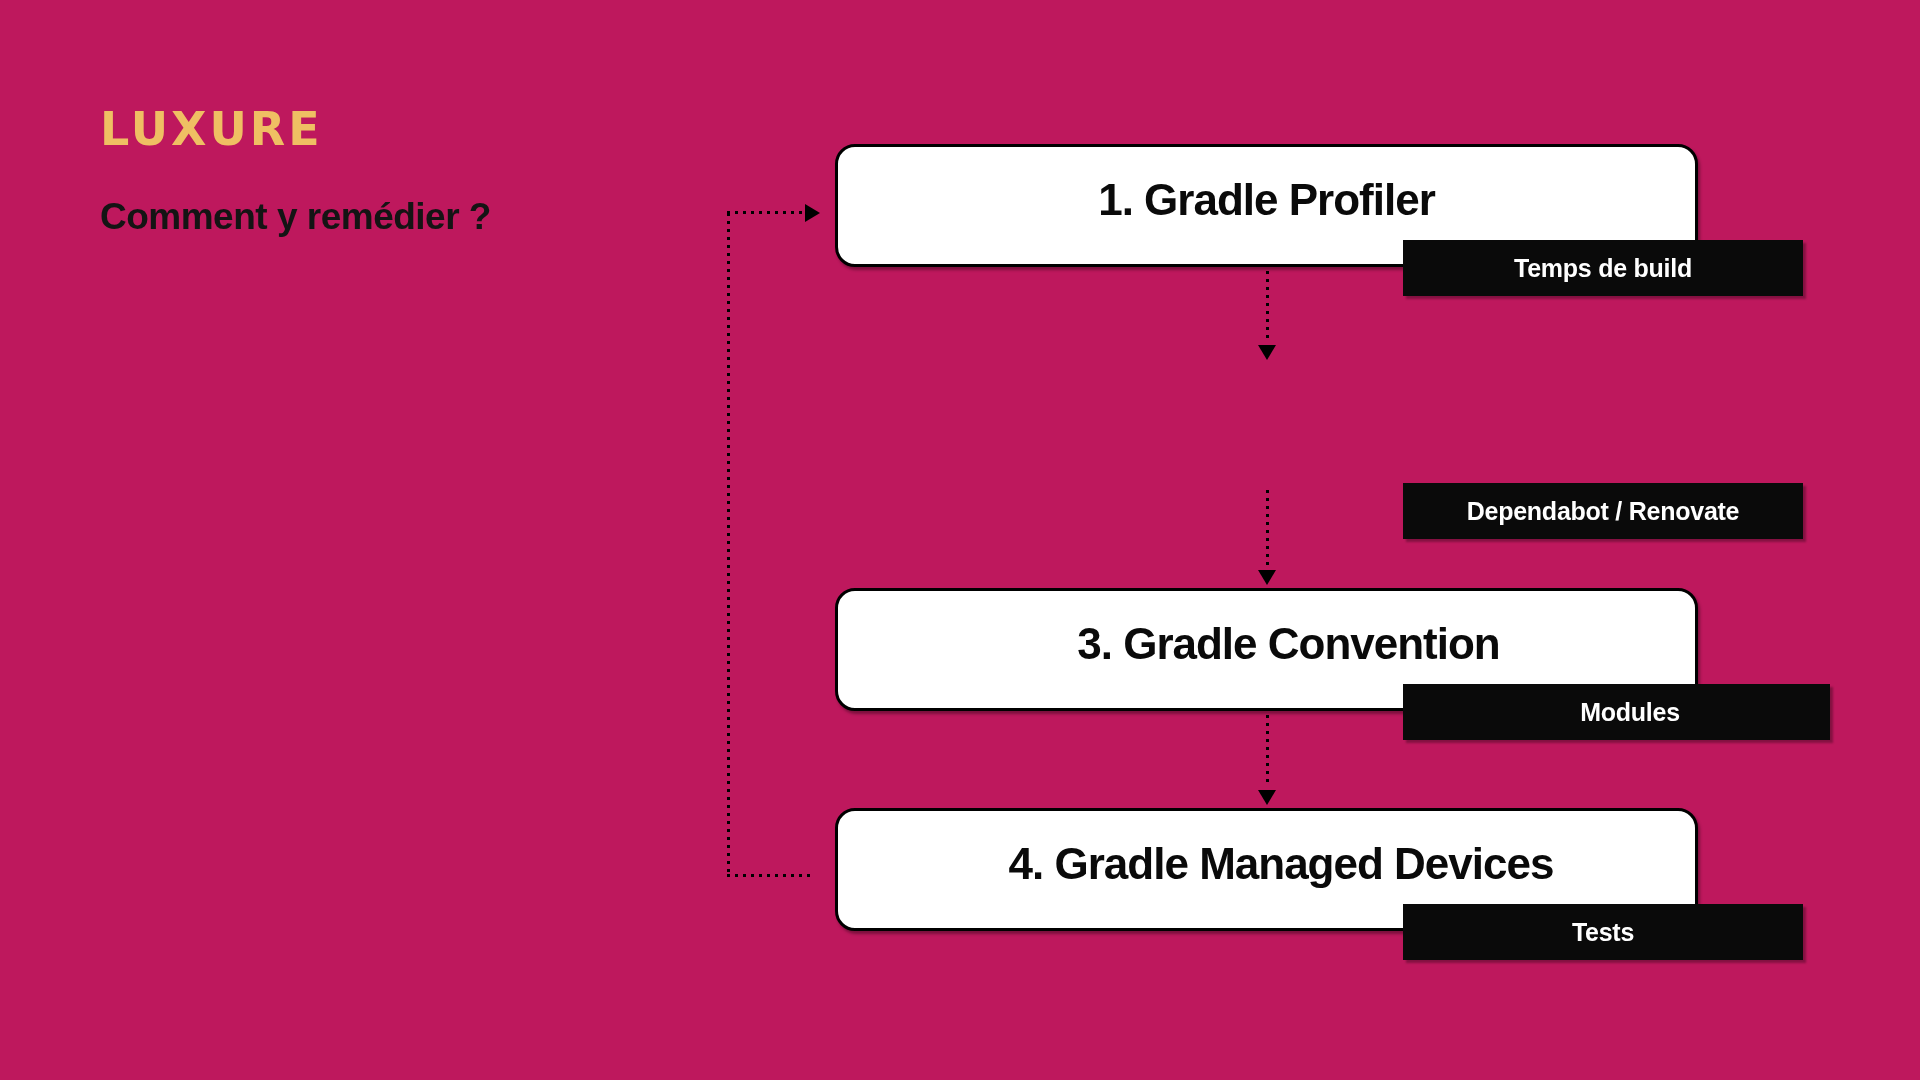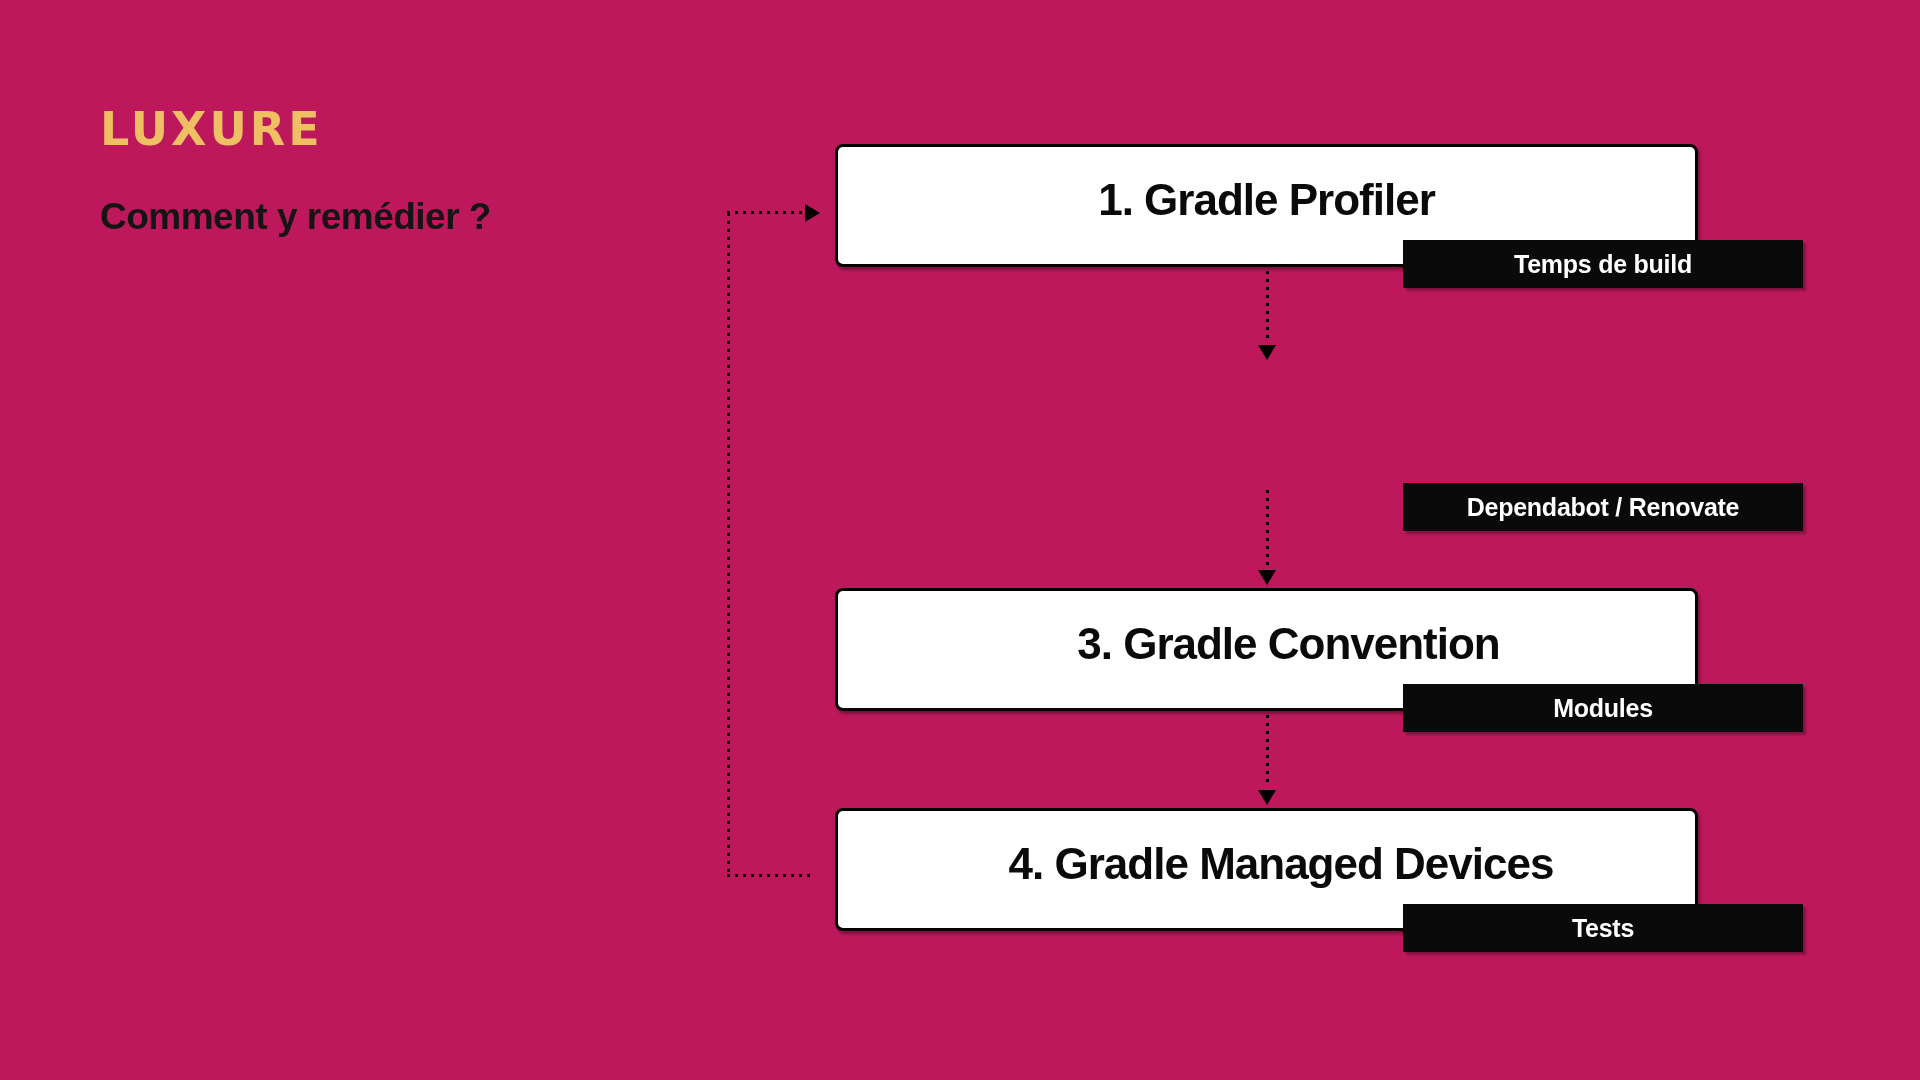--- a/index.html
+++ b/index.html
@@ -19,34 +19,34 @@
   }
   .subtitle{
     position:absolute;left:100px;top:198px;
     font-size:37px;font-weight:bold;color:#141414;
     letter-spacing:-0.5px;line-height:1;
   }
   
   .step{
     position:absolute;left:835px;width:863px;height:123px;
     background:#ffffff;
-    border:3px solid #000000;border-radius:8px;
+    border:3px solid #000000;border-radius:20px;
     box-shadow:2px 3px 3px rgba(0,0,0,0.35);
     display:flex;align-items:center;justify-content:center;
     z-index:2;box-sizing:border-box;
   }
   .step-title{
     font-size:44px;font-weight:bold;color:#0a0a0a;
     letter-spacing:-1px;line-height:1;
     position:relative;top:-6px;
   }
   .step:nth-of-type(1){top:144px;}
   
   .tag{
-    position:absolute;left:1403px;width:400px;height:48px;
+    position:absolute;left:1403px;width:400px;height:56px;
     background:#0A0A0A;color:#ffffff;
     display:flex;align-items:center;justify-content:center;
     font-size:25px;font-weight:bold;letter-spacing:-0.25px;
     box-shadow:3px 3px 2px rgba(0,0,0,0.3);
     z-index:3;
   }
   
   .dotv{
     position:absolute;width:3px;
     background-image:repeating-linear-gradient(180deg,#000 0 3px,transparent 3px 8px);
@@ -95,20 +95,20 @@
   <div class="step" style="top:144px;">
     <div class="step-title">1. Gradle Profiler</div>
   </div>
   <div class="tag" style="top: 240px; background: rgb(10, 10, 10); color: rgb(255, 255, 255);">Temps de build</div>
 
   <div class="tag" style="top: 483px; background: rgb(10, 10, 10); color: rgb(255, 255, 255);">Dependabot / Renovate</div>
 
   <div class="step" style="top:588px;padding-left:44px;">
     <div class="step-title">3. Gradle Convention</div>
   </div>
-  <div class="tag" style="top: 684px; background: rgb(10, 10, 10); color: rgb(255, 255, 255);">Modules</div>
+  <div class="tag" style="top: 684px; background: rgb(10, 10, 10); color: rgb(255, 255, 255); padding-left: 27px;">Modules</div>
 
   <div class="step" style="top:808px;padding-left:29px;">
     <div class="step-title">4. Gradle Managed Devices</div>
   </div>
   <div class="tag" style="top: 904px; background: rgb(10, 10, 10); color: rgb(255, 255, 255);">Tests</div>
 
 </div>
 
 </body></html>

